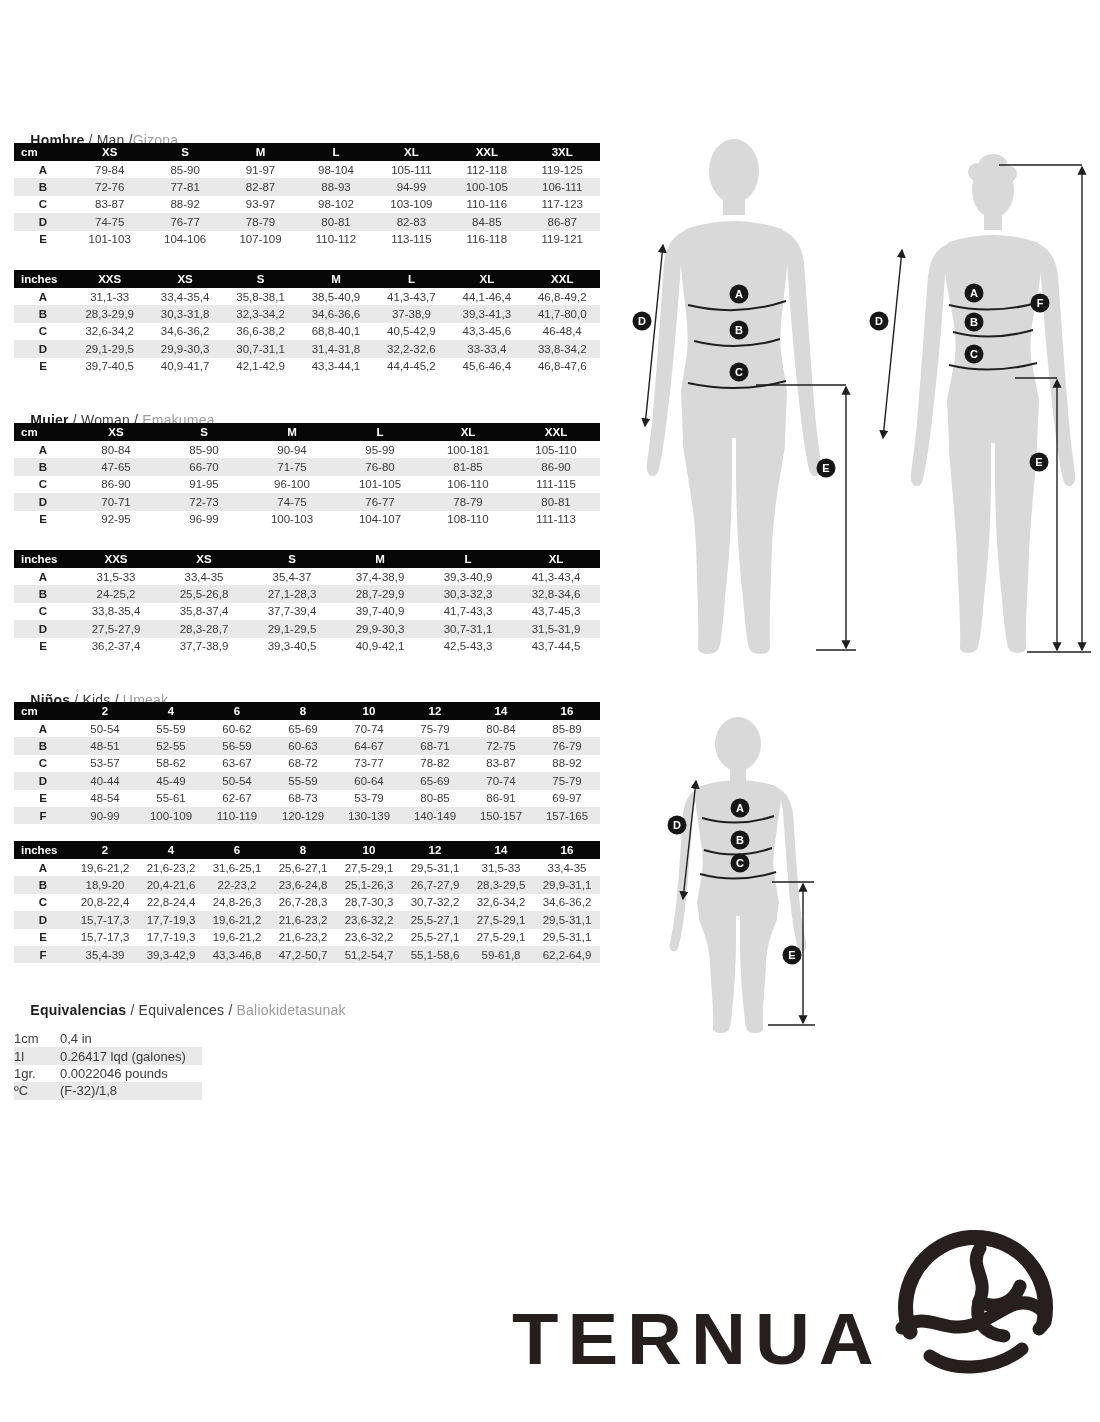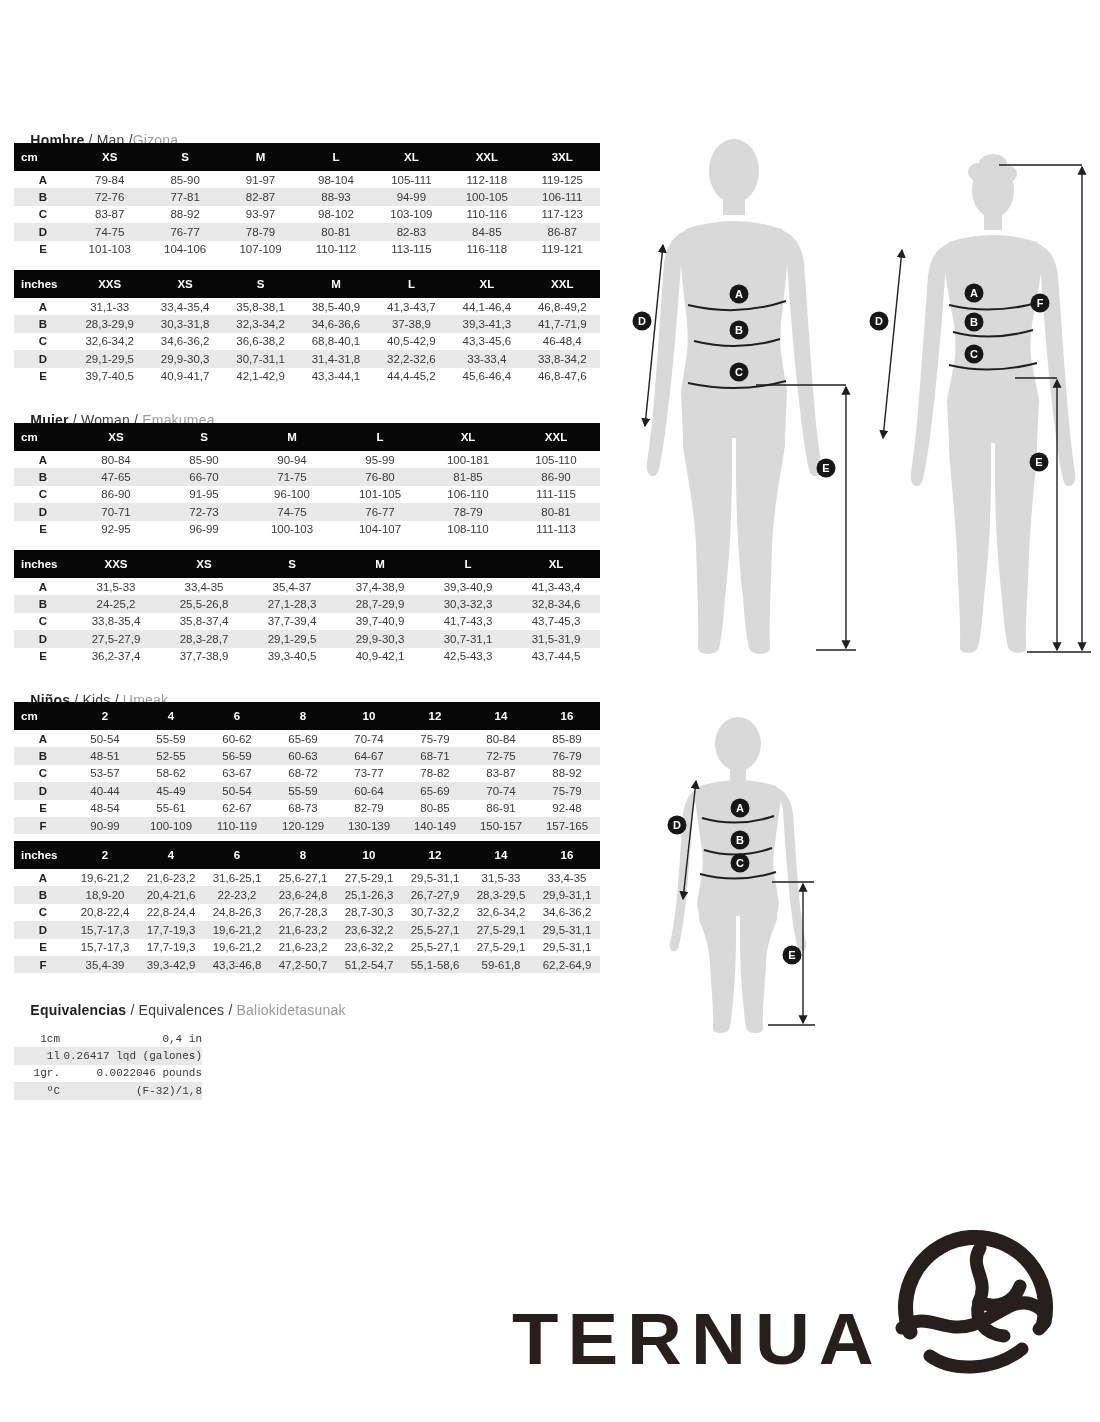--- a/index.html
+++ b/index.html
@@ -10,33 +10,33 @@
   .abs{position:absolute;}
   
   .sec-title{font-size:14px;letter-spacing:.2px;white-space:pre;}
   .sec-title .t-main{font-weight:bold;color:var(--ink);}
   .sec-title .t-mid{font-weight:normal;color:var(--ink2);}
   .sec-title .t-eus{font-weight:normal;color:var(--muted);}
   
   table.sizes{border-collapse:collapse;table-layout:fixed;width:586px;}
   table.sizes th{
     background:var(--header_bg);color:#fff;font-size:11.5px;font-weight:bold;
-    height:28px;text-align:center;padding:0;
+    height:18px;text-align:center;padding:0;
   }
   table.sizes th.unit{text-align:left;padding-left:7px;font-weight:bold;}
   table.sizes td{
     font-size:11.5px;color:var(--num);text-align:center;height:17.4px;padding:0;
     font-weight:normal;
   }
   table.sizes tr.odd td{background:var(--stripe);}
   table.sizes td.rowkey{font-weight:bold;color:var(--ink);}
   table.sizes col.c0{width:58px;}
   
   table.equiv{border-collapse:collapse;table-layout:fixed;width:188px;}
-  table.equiv td{font-size:11px;color:var(--num);text-align:right;height:17.4px;padding:0;font-family:Liberation Mono, monospace;}
+  table.equiv td{font-size:13px;color:var(--num);text-align:left;height:17.4px;padding:0;}
   table.equiv tr.odd td{background:var(--stripe);margin-left:41px;}
   table.equiv td.rowkey{font-weight:normal;color:var(--num);}
   table.equiv col.c0{width:46px;}
   
   svg .sil{fill:var(--silhouette);stroke:none;}
   svg .mline{stroke:var(--line);stroke-width:2;fill:none;}
   svg .thin{stroke:var(--line);stroke-width:1.4;fill:none;}
   svg .lblc{fill:#161616;}
   svg text.lbl{fill:#fff;font-size:11px;font-weight:bold;font-family:"Liberation Sans",sans-serif;text-anchor:middle;}
   
@@ -165,21 +165,21 @@
           <td>46,8-49,2</td>
         </tr>
         <tr class="odd">
           <td class="rowkey">B</td>
           <td>28,3-29,9</td>
           <td>30,3-31,8</td>
           <td>32,3-34,2</td>
           <td>34,6-36,6</td>
           <td>37-38,9</td>
           <td>39,3-41,3</td>
-          <td>41,7-71,9</td>
+          <td>41,7-80,0</td>
         </tr>
         <tr>
           <td class="rowkey">C</td>
           <td>32,6-34,2</td>
           <td>34,6-36,2</td>
           <td>36,6-38,2</td>
           <td>68,8-40,1</td>
           <td>40,5-42,9</td>
           <td>43,3-45,6</td>
           <td>46-48,4</td>
@@ -421,24 +421,24 @@
           <td>65-69</td>
           <td>70-74</td>
           <td>75-79</td>
         </tr>
         <tr>
           <td class="rowkey">E</td>
           <td>48-54</td>
           <td>55-61</td>
           <td>62-67</td>
           <td>68-73</td>
-          <td>82-79</td>
+          <td>53-79</td>
           <td>80-85</td>
           <td>86-91</td>
-          <td>92-48</td>
+          <td>69-97</td>
         </tr>
         <tr class="odd">
           <td class="rowkey">F</td>
           <td>90-99</td>
           <td>100-109</td>
           <td>110-119</td>
           <td>120-129</td>
           <td>130-139</td>
           <td>140-149</td>
           <td>150-157</td>

